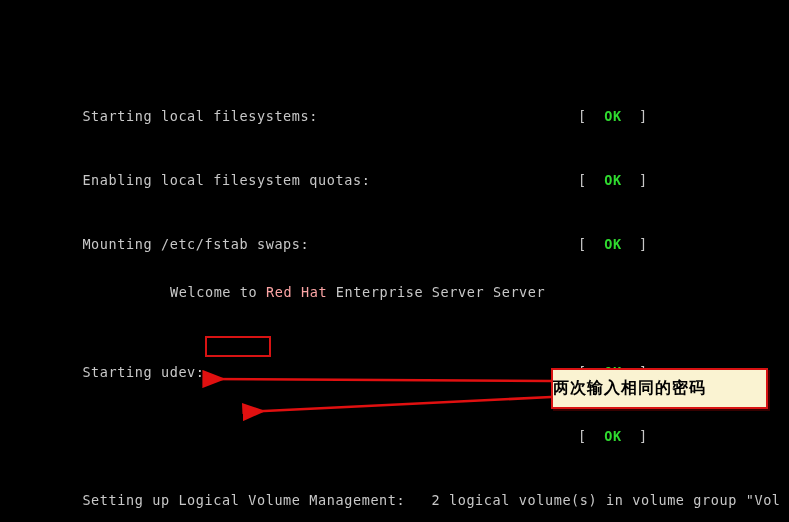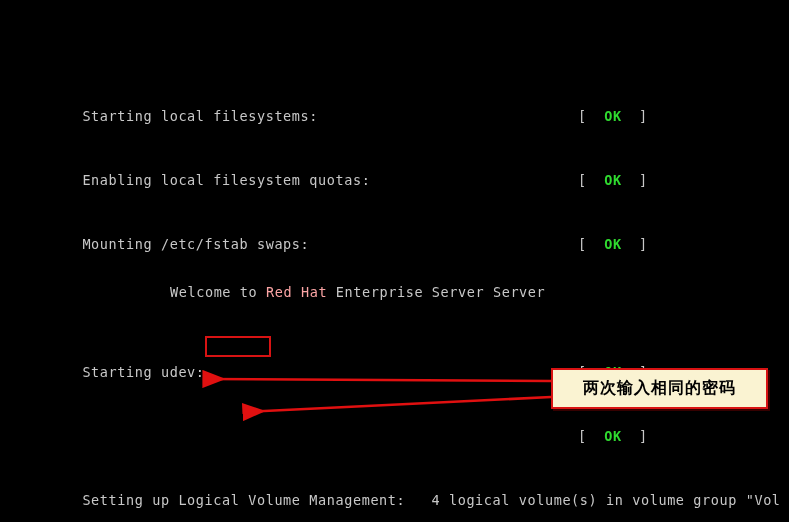--- a/index.html
+++ b/index.html
@@ -60,21 +60,21 @@
     position: absolute;
     left: 551px;
     top: 368px;
     width: 217px;
     height: 41px;
     box-sizing: border-box;
     background: #faf3d2;
     border: 2px solid #d81313;
     display: flex;
     align-items: center;
-    justify-content: center;
+    justify-content: flex-start;
     box-shadow: 2px 2px 0 rgba(120,0,0,0.45);
   }
   #annotation-text {
     font-family: "DejaVu Sans", "Liberation Sans", sans-serif;
     font-size: 16px;
     font-weight: bold;
     color: #000000;
     letter-spacing: 1px;
     white-space: nowrap;
   }
@@ -116,21 +116,21 @@
     <div class="line">
       <span>Starting udev:</span>
       <span class="ok-marker">[  <span class="okword">OK</span>  ]</span>
     </div>
 
     <div class="line">
       <span class="ok-marker">[  <span class="okword">OK</span>  ]</span>
     </div>
 
     <div class="line">
-      <span>Setting up Logical Volume Management:   4 logical volume(s) in volume group "Vol</span>
+      <span>Setting up Logical Volume Management:   2 logical volume(s) in volume group "Vol</span>
     </div>
 
     
 
     
 
     
 
     
 

